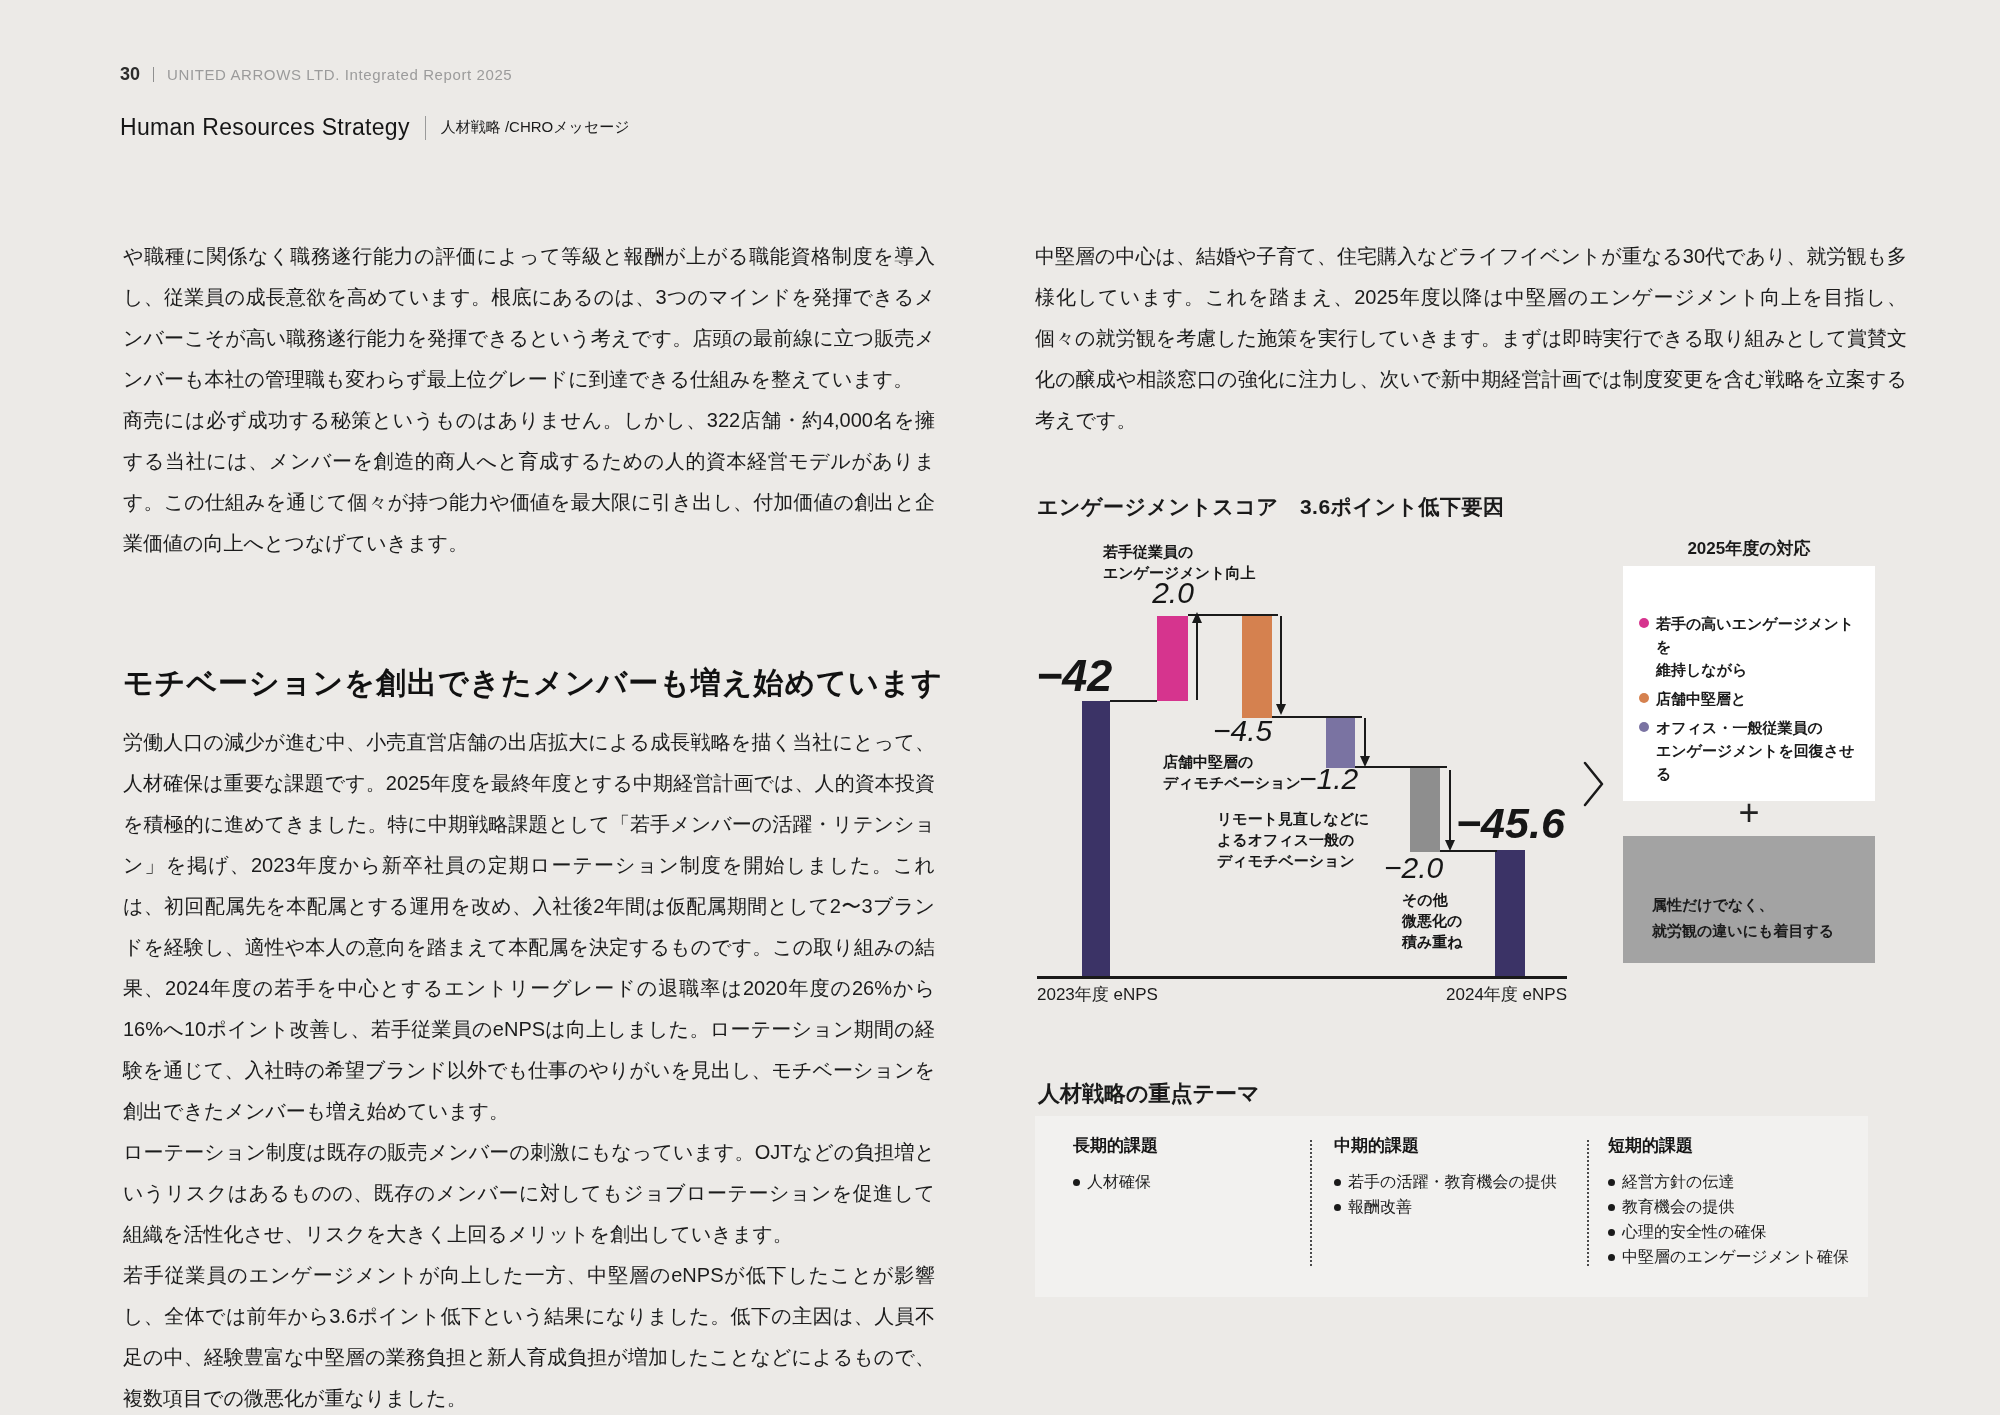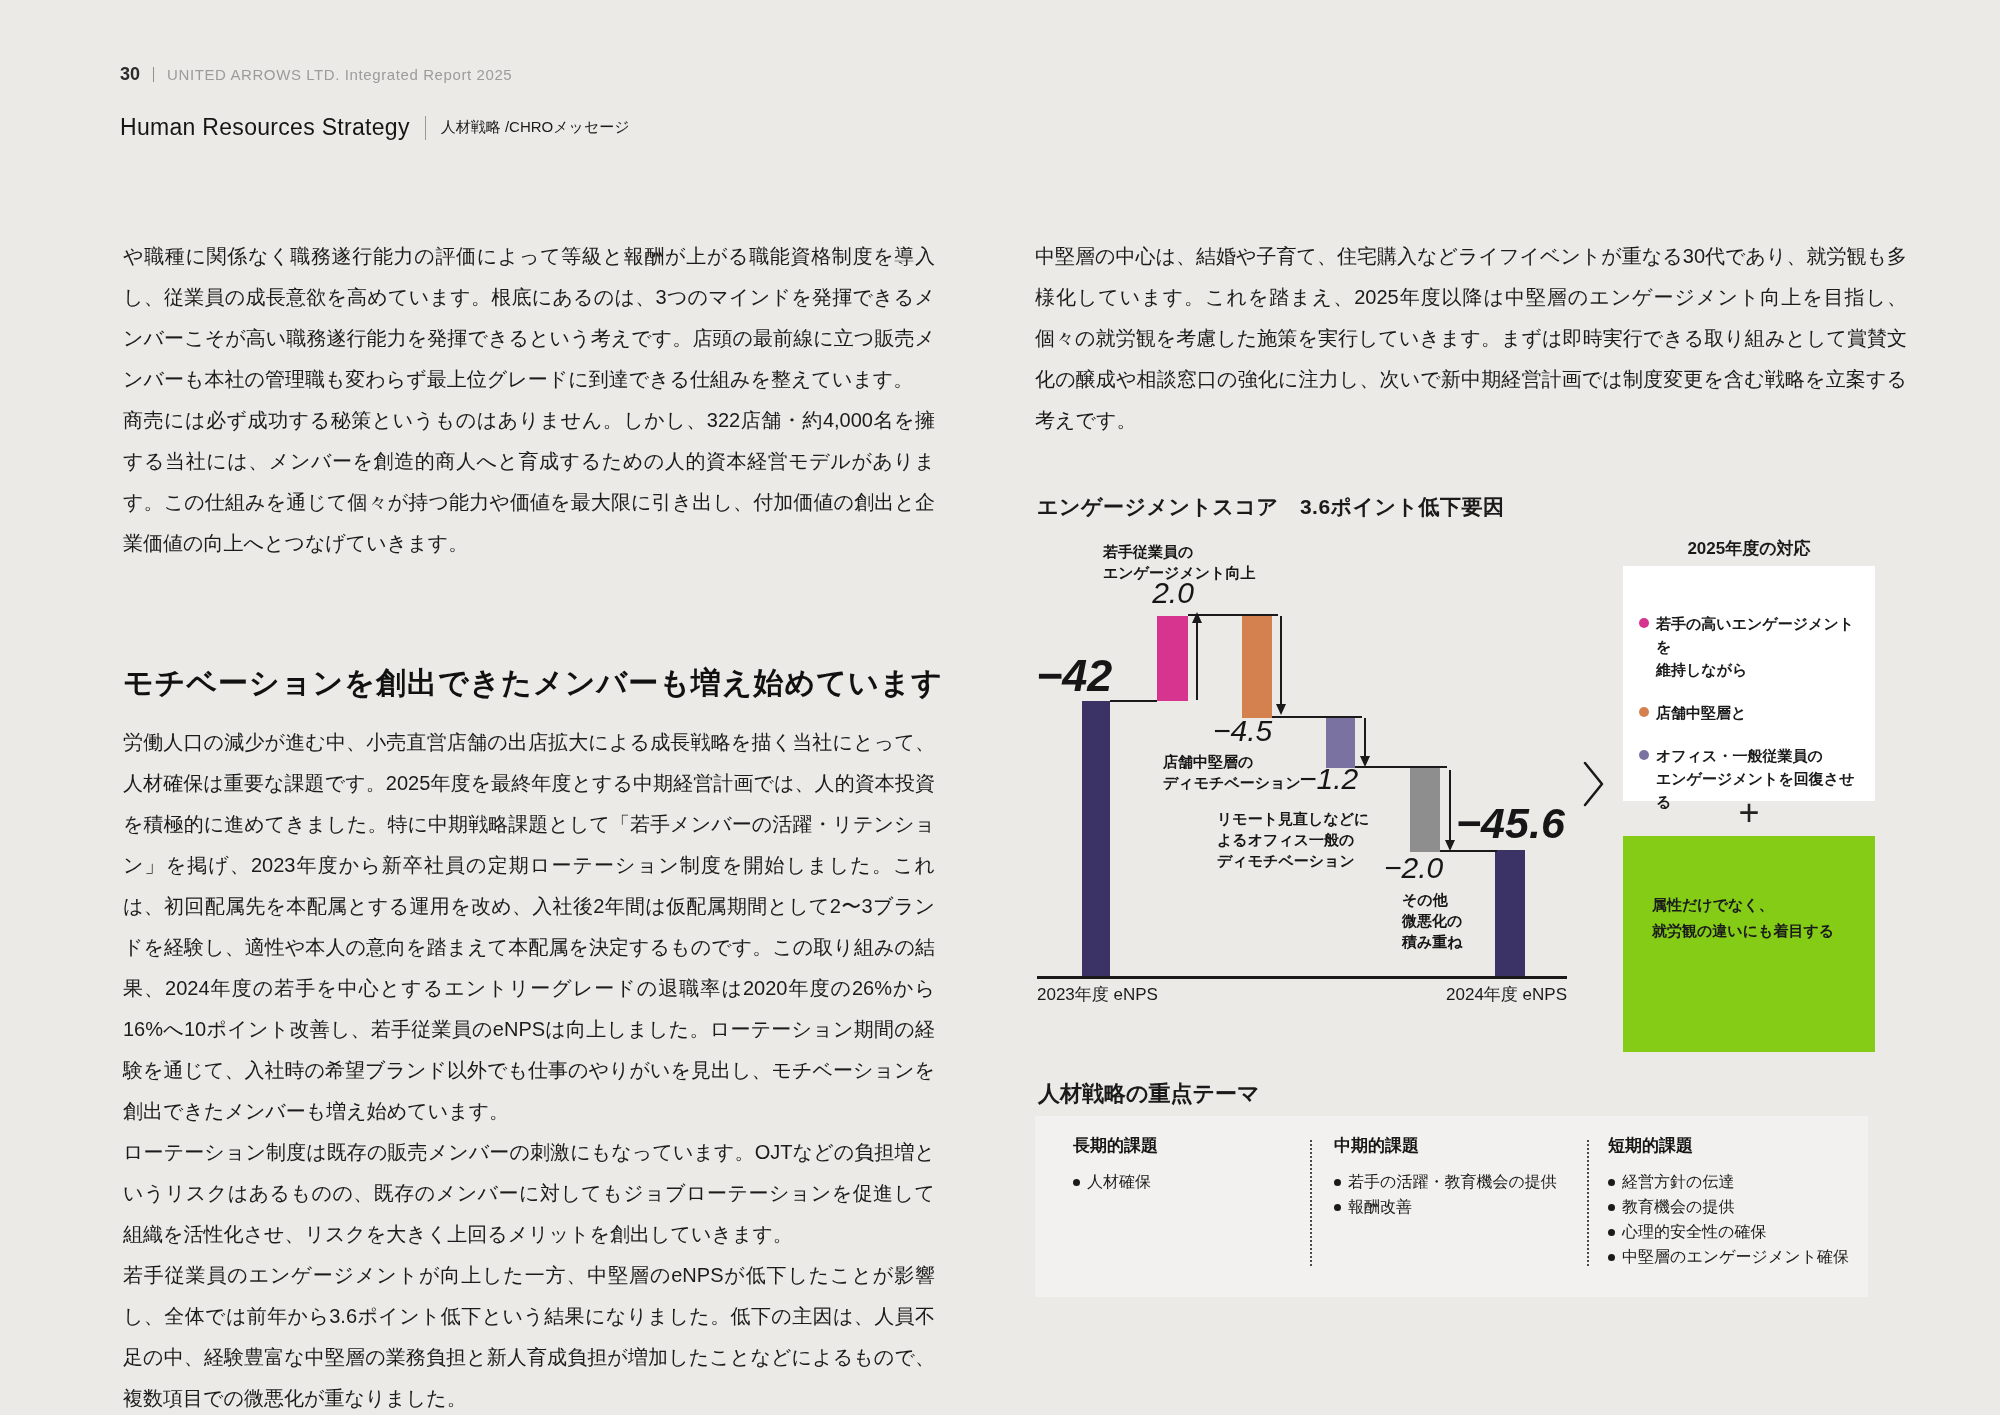--- a/index.html
+++ b/index.html
@@ -59,28 +59,28 @@
   #lbl-store { left:1163px; top:751px; }
   #lbl-remote{ left:1217px; top:808px; }
   #lbl-other { left:1402px; top:889px; }
   .waxis { position:absolute; top:983px; font-size:17px; }
   #axis-start { left:1037px; }
   #axis-end   { left:1417px; width:150px; text-align:right; }
   
   #chevron { position:absolute; left:1580px; top:760px; }
   #rp-title { position:absolute; left:1623px; top:537px; width:252px; text-align:center; font-size:17px; font-weight:bold; }
   #rp-box1 { position:absolute; left:1623px; top:566px; width:252px; height:235px; background:#ffffff;
-             box-sizing:border-box; padding:46px 12px 0 16px; display:flex; flex-direction:column; gap:20px; }
+             box-sizing:border-box; padding:46px 12px 0 16px; display:flex; flex-direction:column; gap:6px; }
   .rp-item { display:flex; }
   .rp-dot  { width:10px; height:10px; border-radius:50%; margin:6px 7px 0 0; flex:none; }
   .rp-dot-0 { background:#d6348e; } .rp-dot-1 { background:#d5814f; } .rp-dot-2 { background:#7a73a2; }
   .rp-text { font-size:15px; font-weight:bold; line-height:23px; white-space:pre-line; }
   #rp-plus { position:absolute; left:1623px; top:795px; width:252px; text-align:center;
              font-size:36px; font-weight:200; color:#222; line-height:36px; }
-  #rp-box2 { position:absolute; left:1623px; top:836px; width:252px; height:216px; background:#84cc16;
+  #rp-box2 { position:absolute; left:1623px; top:836px; width:252px; height:127px; background:#a3a3a3;
              box-sizing:border-box; padding:56px 0 0 29px; }
   #rp-note { font-size:15px; font-weight:bold; line-height:26px; white-space:pre-line; }
   
   #themes-heading { position:absolute; left:1038px; top:1079px; font-size:22px; font-weight:bold; }
   #themes-panel { position:absolute; left:1035px; top:1116px; width:833px; height:181px; background:#f2f1ef; }
   .tcol { position:absolute; top:18px; }
   #tcol-0 { left:38px; } #tcol-1 { left:299px; } #tcol-2 { left:573px; }
   .tcol-title { font-size:17px; font-weight:bold; margin-bottom:13px; color:#161616; }
   .titem { display:flex; align-items:center; font-size:16px; height:25px; color:#1b1b1b; }
   .tdot { width:7px; height:7px; border-radius:50%; background:#1a1a1a; margin-right:7px; flex:none; }

